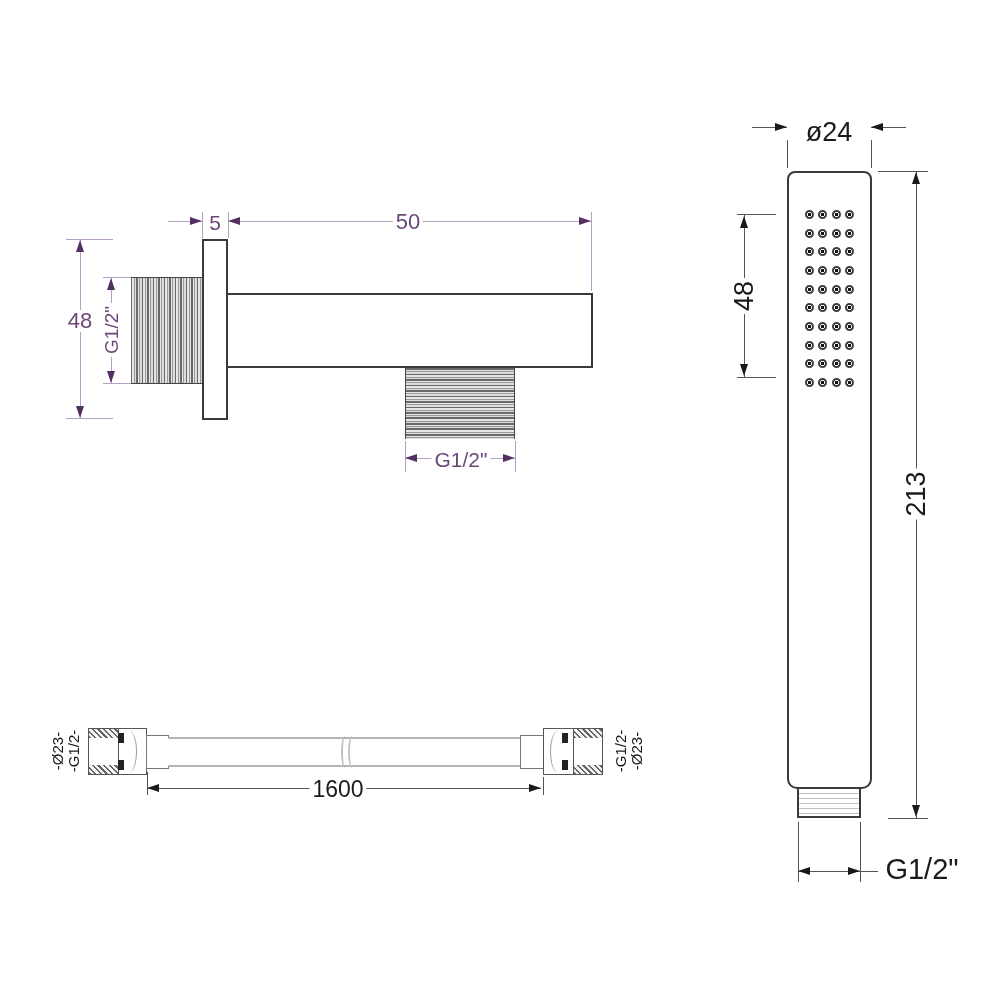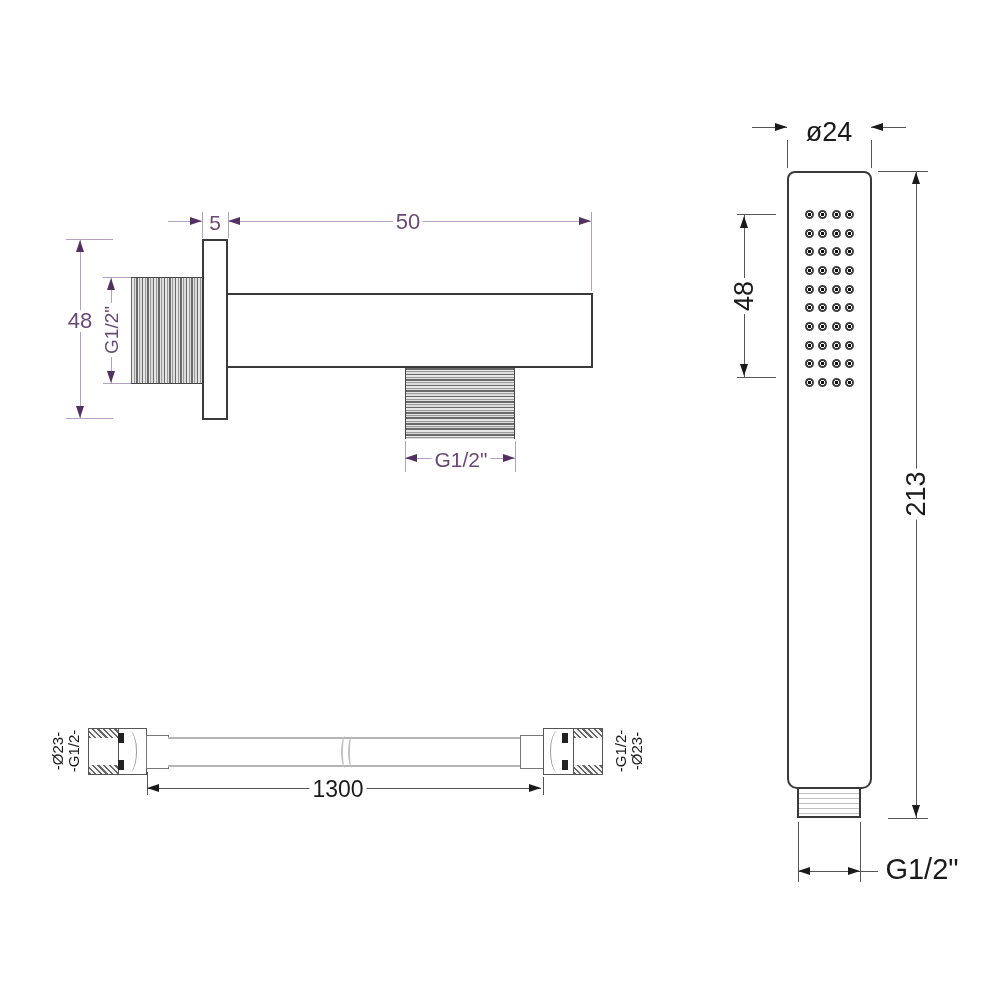--- a/index.html
+++ b/index.html
@@ -210,21 +210,21 @@
     <div class="curve-l" style="left:550px;top:731px;width:14px;height:41px;"></div>
     <div class="seal" style="left:562px;top:733px;width:6px;height:10px;"></div>
     <div class="seal" style="left:562px;top:760px;width:6px;height:10px;"></div>
     <div class="hpart hatch" style="left:573px;top:728px;width:30px;height:47px;"></div>
 
     <div class="vl" style="left:147px;top:772px;height:23px;"></div>
     <div class="vl" style="left:543px;top:777px;height:18px;"></div>
     <div class="hl" style="left:147px;top:788px;width:394px;"></div>
     <div class="arr ar-l" style="left:147px;top:784px;"></div>
     <div class="arr ar-r" style="left:529px;top:784px;"></div>
-    <div class="dimtxt" style="left:338px;top:789px;font-size:23px;">1300</div>
+    <div class="dimtxt" style="left:338px;top:789px;font-size:23px;">1600</div>
 
     <div class="dimtxt rot" style="left:57px;top:751px;font-size:15px;padding:0 1px;">-Ø23-</div>
     <div class="dimtxt rot" style="left:73px;top:751px;font-size:15px;padding:0 1px;">-G1/2-</div>
 
     <div class="dimtxt rot" style="left:620px;top:751px;font-size:15px;padding:0 1px;">-G1/2-</div>
     <div class="dimtxt rot" style="left:636px;top:751px;font-size:15px;padding:0 1px;">-Ø23-</div>
   </div>
 
 </div>
 

